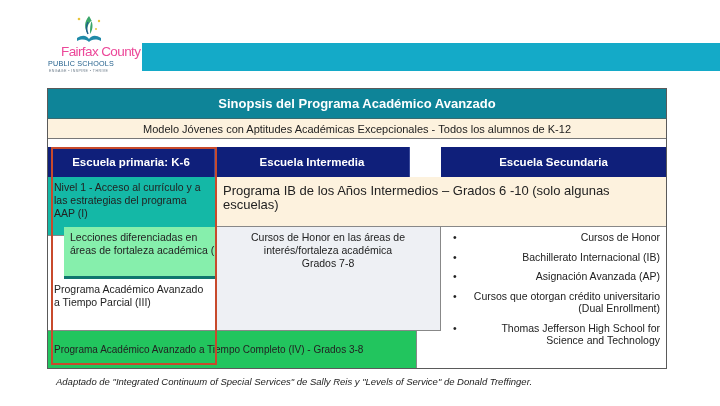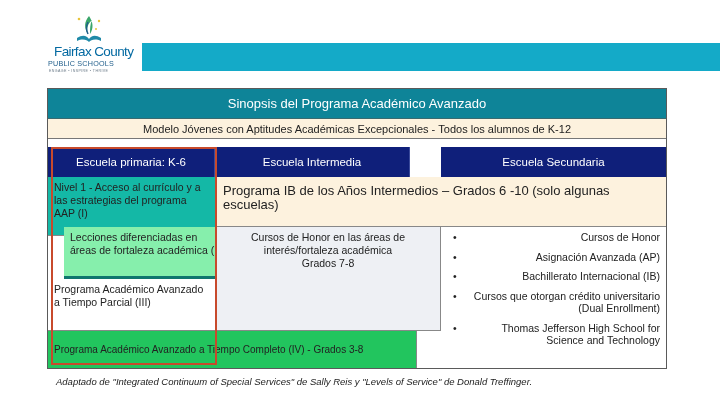--- a/index.html
+++ b/index.html
@@ -2,32 +2,32 @@
 <html><head>
 <meta charset="utf-8">
 <style>
   * { box-sizing: border-box; margin: 0; padding: 0; }
   html, body { width: 720px; height: 406px; background: #ffffff; overflow: hidden; }
   body { position: relative; font-family: "Liberation Sans", sans-serif; color: #222; }
 
   
   .logo { position: absolute; left: 46px; top: 12px; width: 84px; height: 62px; }
   .logo-icon { position: absolute; left: 28px; top: 2px; width: 30px; height: 32px; }
-  .logo-name { position: absolute; left: 8px; top: 32px; font-size: 13.5px; color: #0369a1; letter-spacing: -0.6px; white-space: nowrap; font-weight: normal; }
+  .logo-name { position: absolute; left: 15px; top: 32px; font-size: 13.5px; color: #ec4899; letter-spacing: -0.6px; white-space: nowrap; font-weight: normal; }
   .logo-sub { position: absolute; left: 2px; top: 47px; font-size: 7.2px; color: #1f5d8a; letter-spacing: 0.2px; white-space: nowrap; }
   .logo-tag { position: absolute; left: 3px; top: 57px; font-size: 3.6px; color: #6a7a88; letter-spacing: 0.4px; white-space: nowrap; }
   .brand-band { position: absolute; left: 142px; top: 43px; width: 578px; height: 28px; background: #14aac8; }
 
   
   .table { position: absolute; left: 47px; top: 88px; width: 620px; height: 281px; border: 1.5px solid #5a5a5a; background: #fff; }
-  .title-row { position: absolute; left: 0; top: 0; width: 100%; height: 30px; background: #0e8498; border-bottom: 1px solid #3a6a70; color: #fff; font-weight: normal; font-size: 13px; display: flex; align-items: center; justify-content: center; }
+  .title-row { position: absolute; left: 0; top: 0; width: 100%; height: 30px; background: #0e8498; border-bottom: 1px solid #3a6a70; color: #fff; font-weight: bold; font-size: 13px; display: flex; align-items: center; justify-content: center; }
   .model-row { position: absolute; left: 0; top: 30px; width: 100%; height: 20px; background: #fdf2de; border-bottom: 1px solid #777; font-size: 11px; display: flex; align-items: center; justify-content: center; white-space: pre; }
   .model-row b { font-weight: normal; }
 
-  .hdr { position: absolute; top: 58px; height: 30px; background: #0f1f7a; color: #fff; font-weight: normal; font-size: 11.5px; display: flex; align-items: center; justify-content: center; border-right: 1px solid #3a4a9a; }
+  .hdr { position: absolute; top: 58px; height: 30px; background: #0f1f7a; color: #fff; font-weight: bold; font-size: 11.5px; display: flex; align-items: center; justify-content: center; border-right: 1px solid #3a4a9a; }
   .h1 { left: 0; width: 167px; }
   .h2 { left: 167px; width: 195px; }
   .h3 { left: 393px; width: 225px; border-right: none; }
 
   .cell { position: absolute; font-size: 10.5px; line-height: 13px; }
   .c-lvl1 { left: 0; top: 88px; width: 167px; height: 59px; background: #14b8a6; padding: 4px 6px; border-bottom: 1px solid #888; }
   .c-ib { left: 167px; top: 88px; width: 451px; height: 50px; background: #fdf2de; padding: 7px 8px; border-bottom: 1px solid #888; }
   .c-ib .big { font-size: 13px; }
   .c-ib .sm { font-size: 13px; }
   .c-lvl2 { left: 16px; top: 138px; width: 167px; height: 52px; background: #86efac; padding: 4px 6px; border-bottom: 3px solid #0f766e; }
@@ -75,22 +75,22 @@
   <div class="cell c-lvl3">Programa Académico Avanzado  a Tiempo Parcial (III)</div>
   <div class="cell c-honors">
     <div>Cursos de Honor en las áreas de</div>
     <div>interés/fortaleza académica</div>
     <div>Grados 7-8</div>
   </div>
   <div class="cell c-full">Programa Académico Avanzado  a Tiempo Completo (IV) - Grados 3-8</div>
   <div class="cell c-secondary">
     <ul>
       <li>Cursos de Honor</li>
+      <li>Bachillerato Internacional (IB)</li>
       <li>Asignación Avanzada (AP)</li>
-      <li>Bachillerato Internacional (IB)</li>
       <li>Cursos que otorgan crédito universitario (Dual Enrollment)</li>
       <li>Thomas Jefferson High School for Science and Technology</li>
     </ul>
   </div>
   <div class="k6-highlight"></div>
 </div>
 
 <div class="caption">Adaptado de "Integrated Continuum of Special Services" de Sally Reis y "Levels of Service" de Donald Treffinger.</div>
 
 </body></html>

